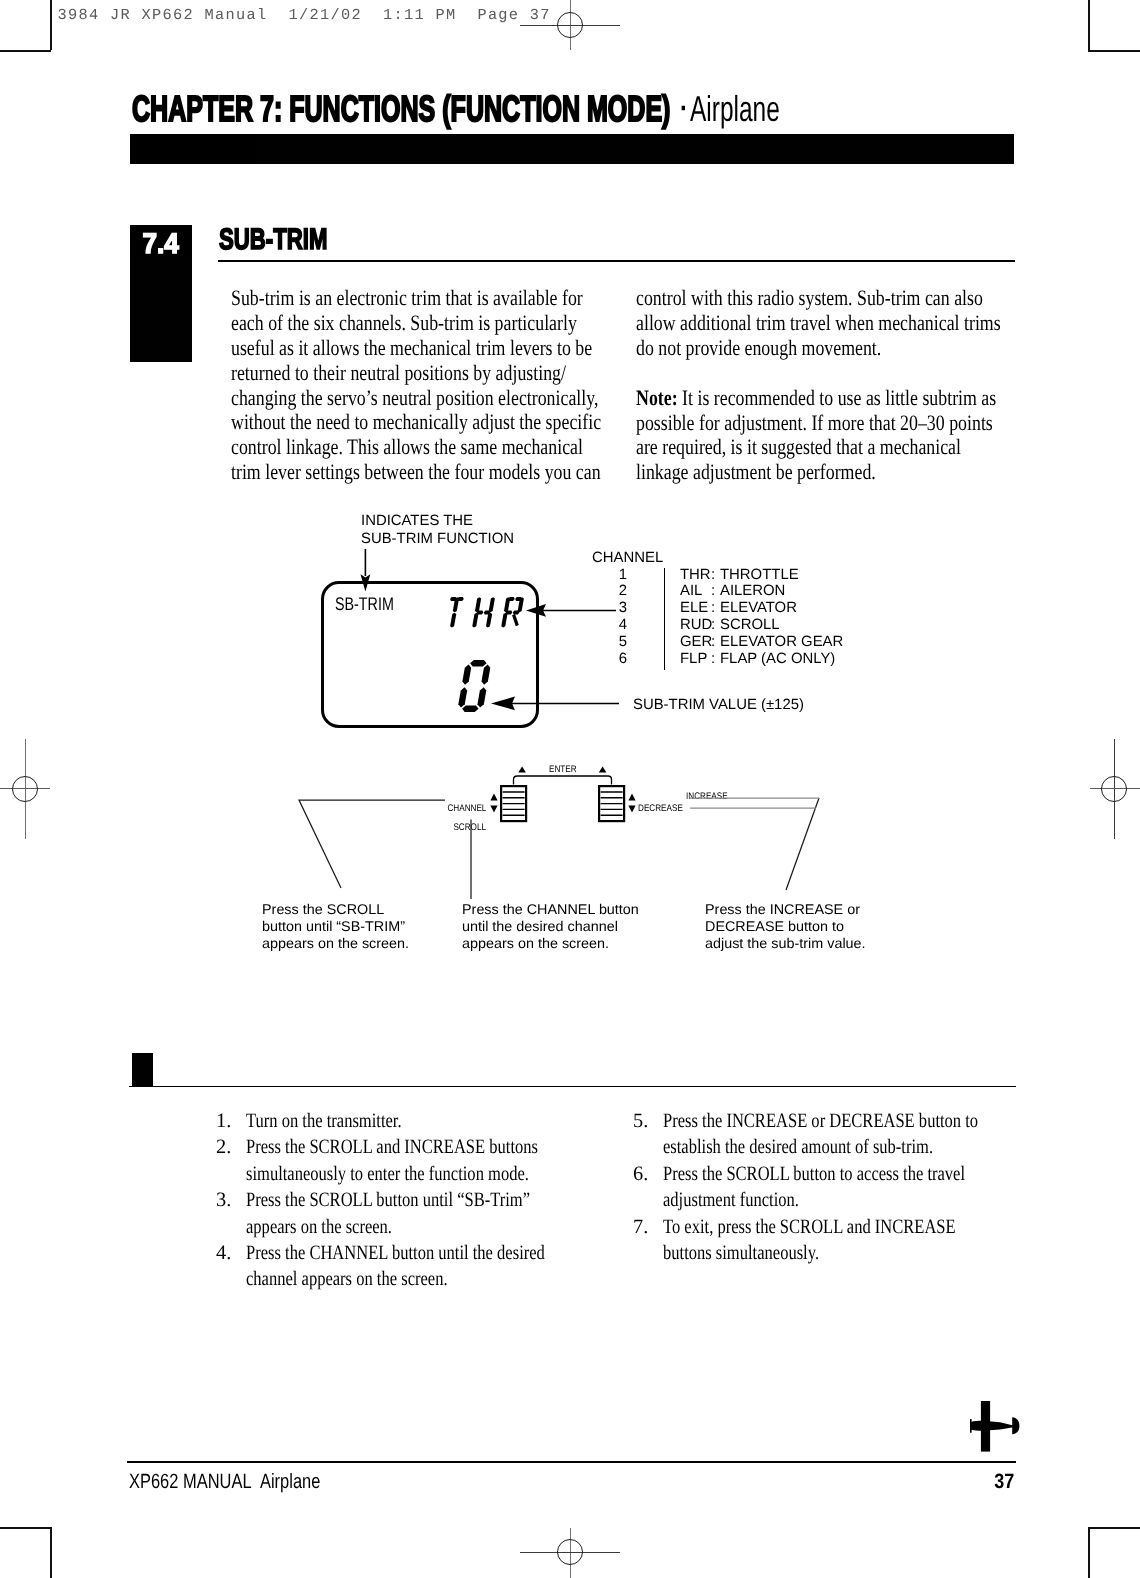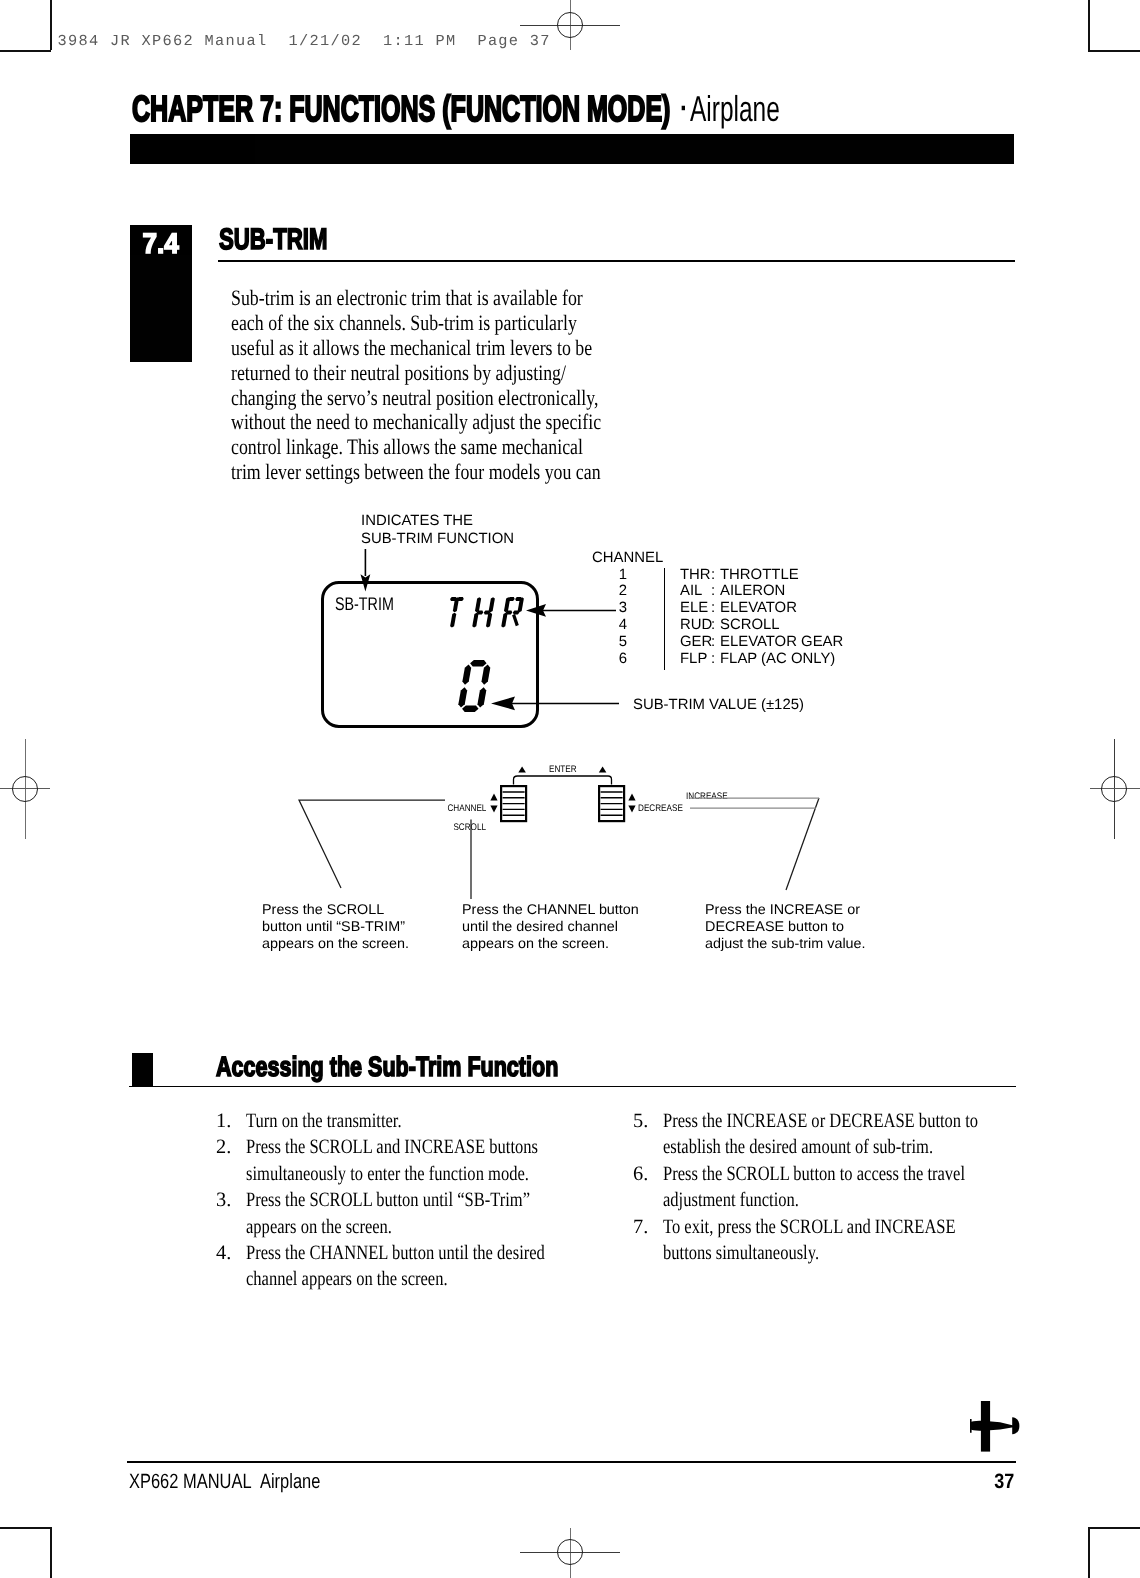--- a/index.html
+++ b/index.html
@@ -12,21 +12,21 @@
         background:#fff;overflow:hidden;will-change:opacity,transform;opacity:0.9999;}
   *{box-sizing:border-box;}
   .blk{position:absolute;background:#000;}
   
   .crop{position:absolute;background:#111;}
   .reg-h{position:absolute;background:#5a5a5a;height:1px;}
   .reg-v{position:absolute;background:#6f6f6f;width:1px;}
   .reg-c{position:absolute;border:1.1px solid #1e1e1e;border-radius:50%;}
   
   #slug{position:absolute;left:57.4px;top:9.5px;font-family:"Liberation Mono",monospace;
-        font-size:15.3px;line-height:10.5px;letter-spacing:1.32px;color:#5b5b5b;white-space:pre;margin-top:26px;}
+        font-size:15.3px;line-height:10.5px;letter-spacing:1.32px;color:#5b5b5b;white-space:pre;}
   
   #chapter{position:absolute;left:132px;top:95px;white-space:nowrap;height:26.9px;}
   .cb{position:absolute;left:0;bottom:0;font-weight:bold;font-size:36.3px;line-height:25.9px;
       display:inline-block;transform:scaleX(0.690);transform-origin:left bottom;
       -webkit-text-stroke:2.2px #000;}
   .cd{position:absolute;left:548px;bottom:0;font-weight:bold;font-size:30px;line-height:27px;
       display:inline-block;transform:scaleX(0.8);transform-origin:left bottom;}
   .cl{position:absolute;left:557.5px;bottom:0;font-weight:400;font-size:36px;line-height:27px;
       display:inline-block;transform:scaleX(0.68);transform-origin:left bottom;}
   #blackbar{left:130px;top:134px;width:884px;height:30px;}
@@ -138,21 +138,32 @@
         <div class="sq">each of the six channels. Sub-trim is particularly</div>
         <div class="sq">useful as it allows the mechanical trim levers to be</div>
         <div class="sq">returned to their neutral positions by adjusting/</div>
         <div class="sq">changing the servo’s neutral position electronically,</div>
         <div class="sq">without the need to mechanically adjust the specific</div>
         <div class="sq">control linkage. This allows the same mechanical</div>
         <div class="sq">trim lever settings between the four models you can</div>
       </div>
 </div>
 <div id="col2" class="bodycol">
+  <div>
+        <div class="sq">control with this radio system. Sub-trim can also</div>
+        <div class="sq">allow additional trim travel when mechanical trims</div>
+        <div class="sq">do not provide enough movement.</div>
+      </div>
   <div class="gap"></div>
+  <div>
+        <div class="sq"><b>Note:</b> It is recommended to use as little subtrim as</div>
+        <div class="sq">possible for adjustment. If more that 20–30 points</div>
+        <div class="sq">are required, is it suggested that a mechanical</div>
+        <div class="sq">linkage adjustment be performed.</div>
+      </div>
 </div>
 
 <div>
 
   <div class="dtxt" style="left:361px;top:514px;">INDICATES THE</div>
   <div class="dtxt" style="left:361px;top:532px;">SUB-TRIM FUNCTION</div>
   <svg style="position:absolute;left:358px;top:549px;overflow:visible;z-index:5;" width="24" height="44" viewBox="0 0 24 44">
     <path d="M7.4 0 L7.4 27" stroke="#000" stroke-width="1.6" fill="none"></path>
     <path d="M2.5 25.2 L7.4 42.5 L12.3 25.2 L7.4 28.4 Z" fill="#000"></path>
   </svg>
@@ -297,21 +308,20 @@
         <div class="sq">appears on the screen.</div>
       </div>
   <div class="cap" style="left:705px;top:900.5px;">
         <div class="sq">Press the INCREASE or</div>
         <div class="sq">DECREASE button to</div>
         <div class="sq">adjust the sub-trim value.</div>
       </div>
 </div>
 
 <div id="accsq" class="blk"></div>
-<div id="acchead"><span>Accessing the Sub-Trim Function</span></div>
 <div id="accrule" class="blk"></div>
 
 <div class="numlist" id="list-left" style="left:216px;top:1108px;width:340px;">
       <div class="li">
         <span class="n">1.</span>
         <div class="sq">Turn on the transmitter.</div>
       </div>
       <div class="li">
         <span class="n">2.</span>
         <div class="sq">Press the SCROLL and INCREASE buttons</div>

